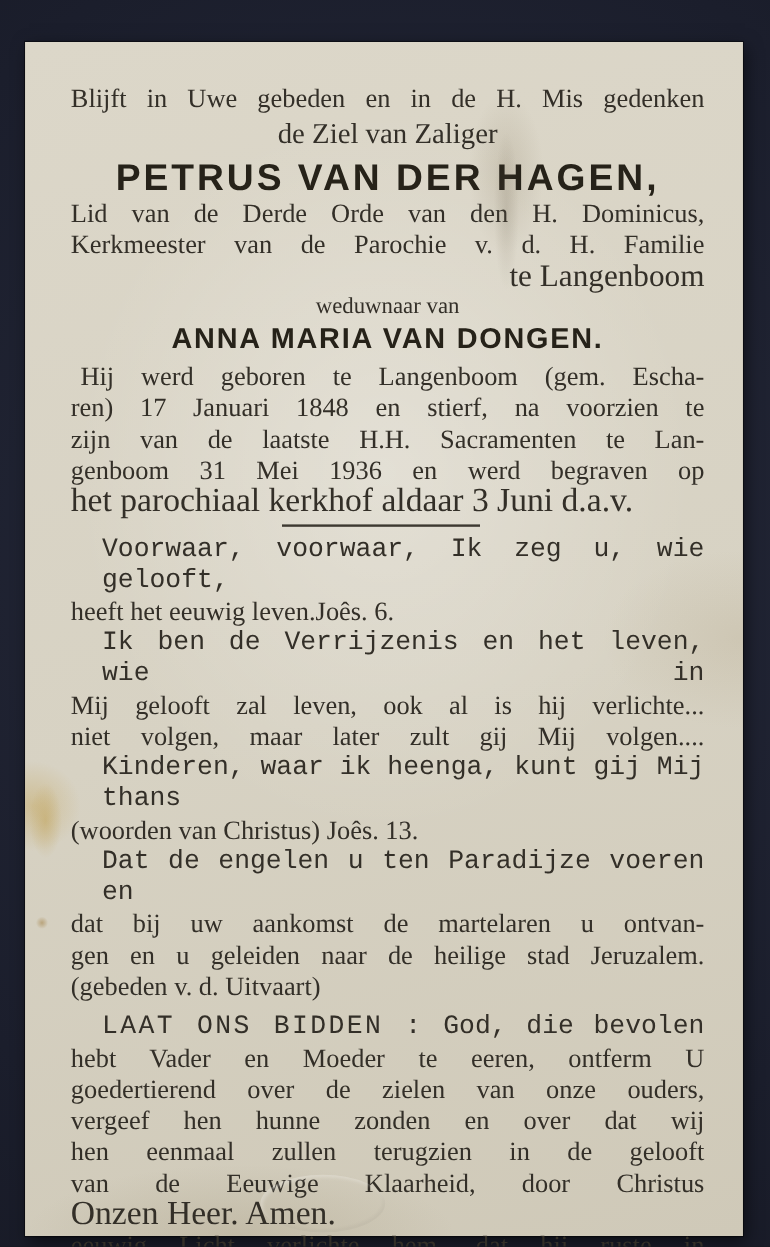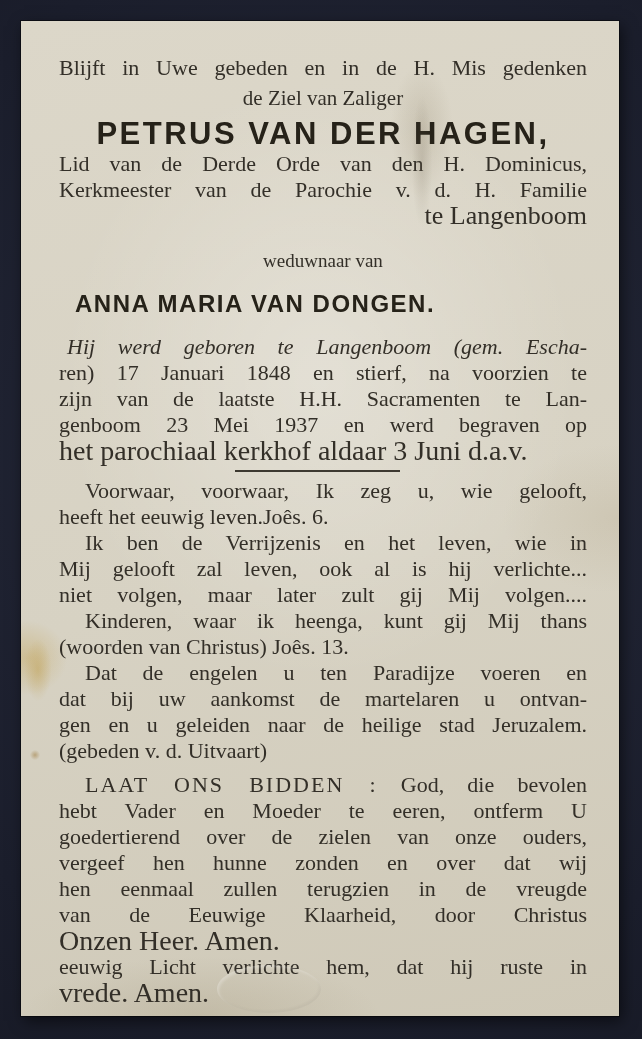--- a/index.html
+++ b/index.html
@@ -3,62 +3,62 @@
 <meta charset="utf-8">
 <style>
   html,body { margin:0; padding:0; background:#0e1016; }
   .stage {
     position:relative; width:642px; height:1039px; overflow:hidden;
     background:
       radial-gradient(140% 95% at 52% 45%, #262a3b 0%, #1b1e2c 55%, #13151e 100%);
     font-family:"Liberation Serif","DejaVu Serif",serif;
   }
   .card {
-    position:absolute; left:21px; top:21px; width:598px; height:995px;
+    position:absolute; left:21px; top:35px; width:598px; height:995px;
     box-sizing:border-box; padding:32px 32px 0 38px;
     color:#332f28;
     background-color:#d7d2c3;
     background-image:
       radial-gradient(60% 42% at 50% 36%, rgba(255,255,255,0.28), rgba(255,255,255,0) 72%),
       radial-gradient(9% 5% at 1% 64%, rgba(190,152,60,0.35), rgba(190,152,60,0) 75%),
       radial-gradient(7% 9% at 67% 11%, rgba(135,122,95,0.22), rgba(135,122,95,0) 75%),
       radial-gradient(26% 10% at 100% 50%, rgba(168,152,118,0.20), rgba(168,152,118,0) 75%),
       radial-gradient(40% 8% at 30% 100%, rgba(150,138,108,0.25), rgba(150,138,108,0) 75%),
       linear-gradient(168deg, #dcd7c9 0%, #d7d2c3 55%, #cfc9b8 100%);
     box-shadow: 0 0 0 1px rgba(0,0,0,0.45), 3px 5px 14px rgba(0,0,0,0.55);
   }
   .jline {
     font-size:22px; line-height:26px;
     text-align:justify; text-align-last:justify; text-justify:inter-word;
     white-space:normal;
   }
   .lastline { font-size:28px; line-height:26px; text-align:left; }
   .intro-line-1 { font-size:22px; line-height:30px; }
-  .intro-line-2 { font-size:21px; line-height:30px; text-align:center; }
+  .intro-line-2 { font-size:24px; line-height:30px; text-align:center; }
   .deceased {
     margin:4px 0 0; font-family:"Liberation Sans","DejaVu Sans",sans-serif;
     font-weight:bold; font-size:31px; line-height:34px; letter-spacing:2.5px;
     text-align:center; color:#262219; white-space:nowrap;
   }
   .role { font-size:22px; line-height:26px; }
   .role-center { font-size:26px; line-height:26px; text-align:right; }
-  .widower { font-size:19px; line-height:26px; text-align:center;margin-top:19px; }
+  .widower { font-size:19px; line-height:26px; text-align:center; }
   .spouse {
-    margin:16px; font-family:"Liberation Sans","DejaVu Sans",sans-serif;
+    margin:0; font-family:"Liberation Sans","DejaVu Sans",sans-serif;
     font-weight:bold; font-size:24px; line-height:28px; letter-spacing:1.5px;
-    text-align:left; color:#262219; white-space:nowrap;
+    text-align:center; color:#262219; white-space:nowrap;
   }
   .bio { margin-top:4px; }
   .divider {
     width:165px; height:2px; background:#3d3931;
     margin:6px auto 4px; position:relative; left:-6px;
   }
   .quote-first { margin-top:6px; }
-  .indent { padding-left:26px; }
-  .indent-sm { padding-left:8px;font-style:italic; }
+  .indent { padding-left:26px;font-family:Liberation Mono, monospace; }
+  .indent-sm { padding-left:8px; }
   .refline {
     display:flex; 
     font-size:22px; line-height:26px;
   }
   .prayer { margin-top:8px; }
   .lead-caps { letter-spacing:2px; }
   .stain { position:absolute; pointer-events:none; }
   .stain-left {
     left:0; top:610px; width:34px; height:78px; border-radius:50%;
     background:radial-gradient(closest-side, rgba(186,148,55,0.35), rgba(186,148,55,0) 80%);
@@ -94,21 +94,21 @@
     <div class="role-center">te Langenboom</div>
 
     <div class="widower">weduwnaar van</div>
 
     <h2 class="spouse">ANNA MARIA VAN DONGEN.</h2>
 
     <div class="bio">
       <div class="jline indent-sm">Hij werd geboren te Langenboom (gem. Escha-</div>
       <div class="jline">ren) 17 Januari 1848 en stierf, na voorzien te</div>
       <div class="jline">zijn van de laatste H.H. Sacramenten te Lan-</div>
-      <div class="jline">genboom 23 Mei 1937 en werd begraven op</div>
+      <div class="jline">genboom 31 Mei 1936 en werd begraven op</div>
       <div class="lastline">het parochiaal kerkhof aldaar 3 Juni d.a.v.</div>
     </div>
 
     <div class="divider"></div>
 
     <div class="quote-first">
       <div class="jline indent">Voorwaar, voorwaar, Ik zeg u, wie gelooft,</div>
       <div class="refline">
         <span>heeft het eeuwig leven.</span>
         <span>Joês. 6.</span>
@@ -139,21 +139,21 @@
       </div>
     </div>
 
     <div class="prayer">
       <div class="jline indent">
         <span class="lead-caps">LAAT ONS BIDDEN :</span> <span>God, die bevolen</span>
       </div>
       <div class="jline">hebt Vader en Moeder te eeren, ontferm U</div>
       <div class="jline">goedertierend over de zielen van onze ouders,</div>
       <div class="jline">vergeef hen hunne zonden en over dat wij</div>
-      <div class="jline">hen eenmaal zullen terugzien in de vreugde</div>
+      <div class="jline">hen eenmaal zullen terugzien in de gelooft</div>
       <div class="jline">van de Eeuwige Klaarheid, door Christus</div>
       <div class="lastline">Onzen Heer. Amen.</div>
     </div>
 
     <div>
       <div class="jline">eeuwig Licht verlichte hem, dat hij ruste in</div>
       <div class="lastline">vrede. Amen.</div>
     </div>
 
     <div class="stain stain-left"></div>

